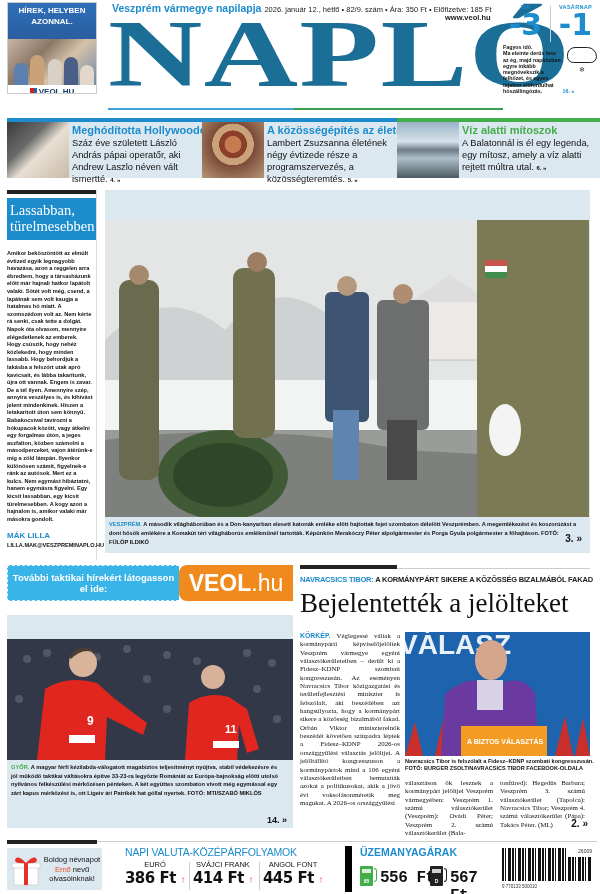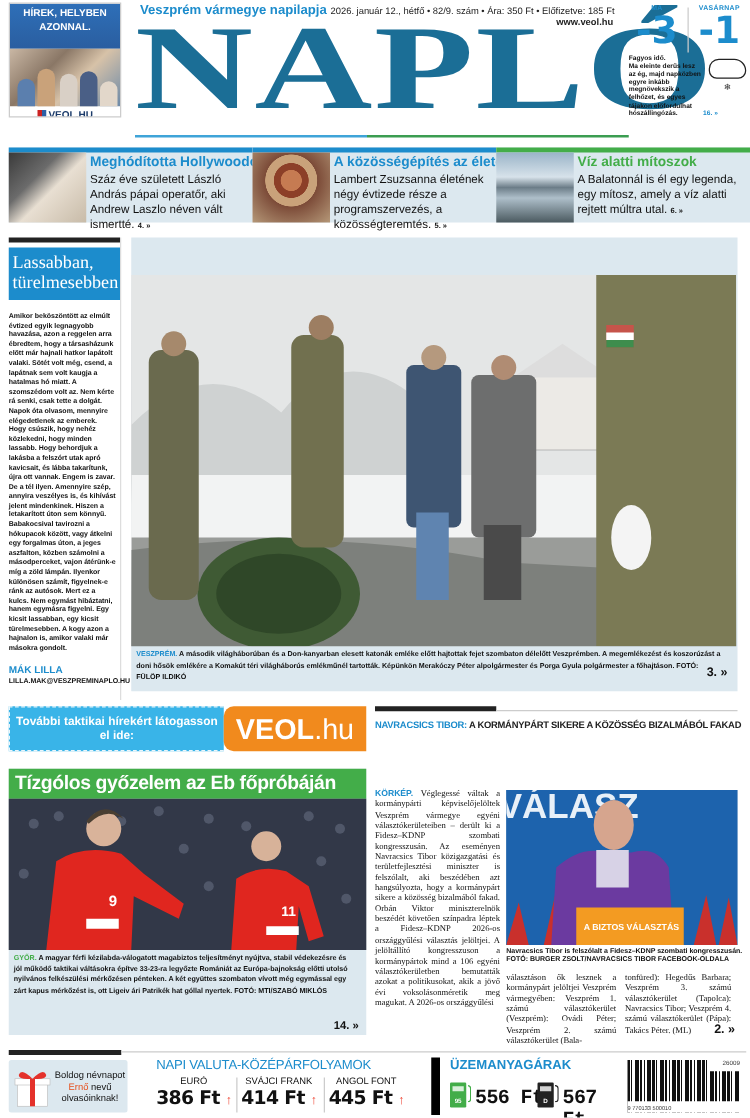--- a/index.html
+++ b/index.html
@@ -203,21 +203,20 @@
   <div class="cap"><b>VESZPRÉM.</b> <span>A második világháborúban és a Don-kanyarban elesett katonák emléke előtt hajtottak fejet szombaton délelőtt Veszprémben. A megemlékezést és koszorúzást a doni hősök emlékére a Komakút téri világháborús emlékműnél tartották. Képünkön Merakóczy Péter alpolgármester és Porga Gyula polgármester a főhajtáson. FOTÓ: FÜLÖP ILDIKÓ</span></div>
   <div class="pg">3. »</div>
 </div>
 
 <div id="veol" class="abs">
   <div class="l">További taktikai hírekért látogasson el ide:</div>
   <div class="r"><b>VEOL</b><span>.hu</span></div>
 </div>
 
 <div id="sport" class="abs">
-  <div class="hd">Tízgólos győzelem az Eb főpróbáján</div>
   <div class="photo">
     <svg width="286" height="121" viewBox="0 0 286 121">
       <rect width="286" height="121" fill="#323848"></rect>
       <g fill="#5d6578" opacity=".7">
         <circle cx="20" cy="20" r="4"></circle>
           <circle cx="40" cy="14" r="4"></circle>
           <circle cx="90" cy="18" r="4"></circle>
           <circle cx="120" cy="10" r="4"></circle>
           <circle cx="160" cy="16" r="4"></circle>
           <circle cx="190" cy="22" r="4"></circle>
@@ -241,20 +240,21 @@
     </svg>
   </div>
   <div class="cap"><b>GYŐR.</b> <span>A magyar férfi kézilabda-válogatott magabiztos teljesítményt nyújtva, stabil védekezésre és jól működő taktikai váltásokra építve 33-23-ra legyőzte Romániát az Európa-bajnokság előtti utolsó nyilvános felkészülési mérkőzésen pénteken. A két együttes szombaton vívott még egymással egy zárt kapus mérkőzést is, ott Ligeiv ári Patrikék hat góllal nyertek. FOTÓ: MTI/SZABÓ MIKLÓS</span></div>
   <div class="pg">14. »</div>
 </div>
 
 <div id="pol" class="abs">
   <div class="bar"></div>
     <div class="line"></div>
   <div class="kick"><b>NAVRACSICS TIBOR:</b> <span>A KORMÁNYPÁRT SIKERE A KÖZÖSSÉG BIZALMÁBÓL FAKAD</span></div>
+  <div class="h">Bejelentették a jelölteket</div>
   <div class="c1"><b>KÖRKÉP.</b> <span>Véglegessé váltak a kormánypárti képviselőjelöltek Veszprém vármegye egyéni választókerületeiben – derült ki a Fidesz–KDNP szombati kongresszusán. Az eseményen Navracsics Tibor közigazgatási és területfejlesztési miniszter is felszólalt, aki beszédében azt hangsúlyozta, hogy a kormánypárt sikere a közösség bizalmából fakad. Orbán Viktor miniszterelnök beszédét követően színpadra léptek a Fidesz–KDNP 2026-os országgyűlési választás jelöltjei. A jelöltállító kongresszuson a kormánypártok mind a 106 egyéni választókerületben bemutatták azokat a politikusokat, akik a jövő évi voksolásonméretik meg magukat. A 2026-os országgyűlési</span></div>
   <div class="photo">
     <svg width="185" height="124" viewBox="0 0 185 124">
       <rect width="185" height="124" fill="#1d63ad"></rect>
       <text x="-6" y="22" fill="#e8f0f8" font-size="28" font-weight="bold" font-family="Liberation Sans, sans-serif">VÁLASZ</text>
       <path d="M0 124 L10 90 L18 124Z M30 124 L40 80 L48 124Z M150 124 L160 84 L168 124Z M170 124 L178 86 L185 124Z" fill="#c9302c"></path>
       <path d="M36 124 L40 62 Q60 44 80 50 L100 50 Q120 44 130 62 L134 124Z" fill="#6b3aa0"></path>
       <rect x="72" y="48" width="26" height="30" fill="#d7d2e6"></rect>
       <ellipse cx="86" cy="28" rx="16" ry="20" fill="#d6a58e"></ellipse>
       <rect x="56" y="94" width="86" height="30" fill="#f39b22"></rect>

